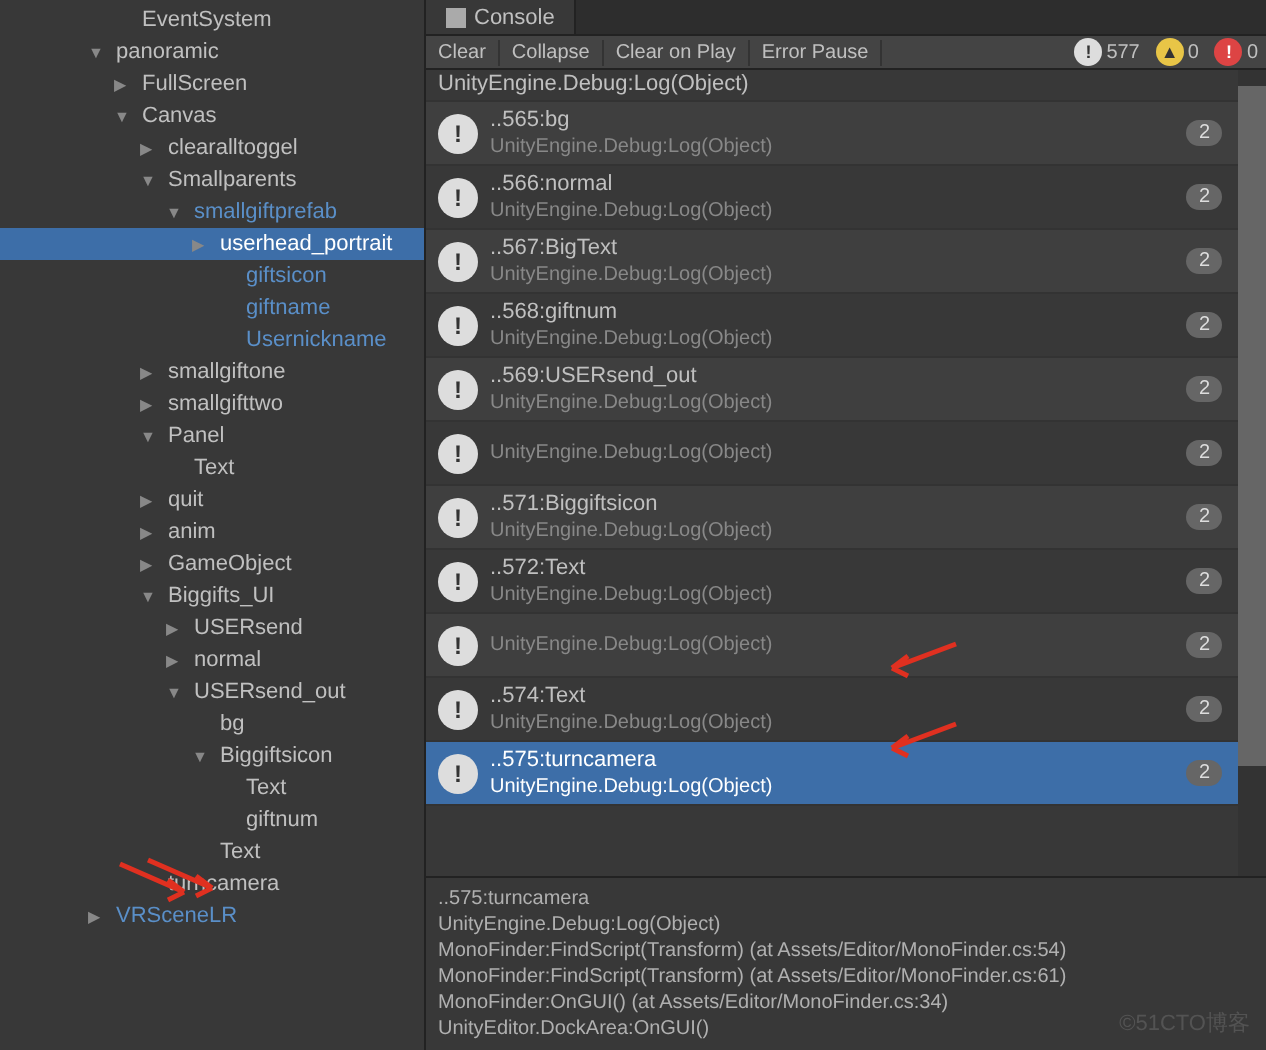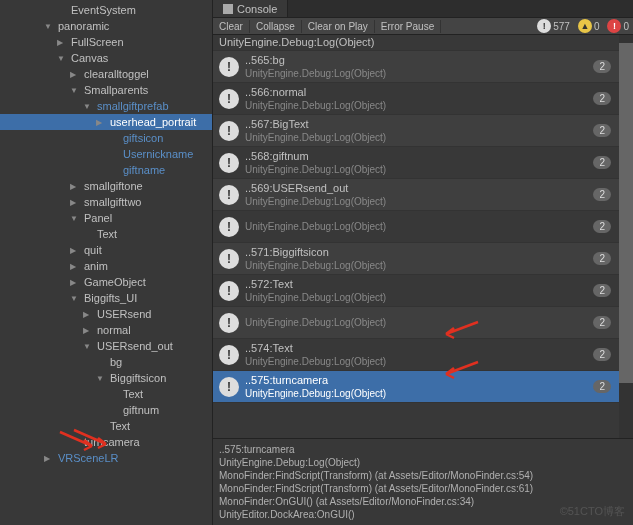--- a/index.html
+++ b/index.html
@@ -90,26 +90,26 @@
         <span class="row-text">userhead_portrait</span>
       </div>
       <div class="row blue">
         <span class="indent" style="width: 91px;"></span>
         <span class="toggle"></span>
         <span class="row-text">giftsicon</span>
       </div>
       <div class="row blue">
         <span class="indent" style="width: 91px;"></span>
         <span class="toggle"></span>
+        <span class="row-text">giftname</span>
+      </div>
+      <div class="row blue">
+        <span class="indent" style="width: 91px;"></span>
+        <span class="toggle"></span>
         <span class="row-text">Usernickname</span>
-      </div>
-      <div class="row blue">
-        <span class="indent" style="width: 91px;"></span>
-        <span class="toggle"></span>
-        <span class="row-text">giftname</span>
       </div>
       <div class="row">
         <span class="indent" style="width: 52px;"></span>
         <span class="toggle">▶</span>
         <span class="row-text">smallgiftone</span>
       </div>
       <div class="row">
         <span class="indent" style="width: 52px;"></span>
         <span class="toggle">▶</span>
         <span class="row-text">smallgifttwo</span>

